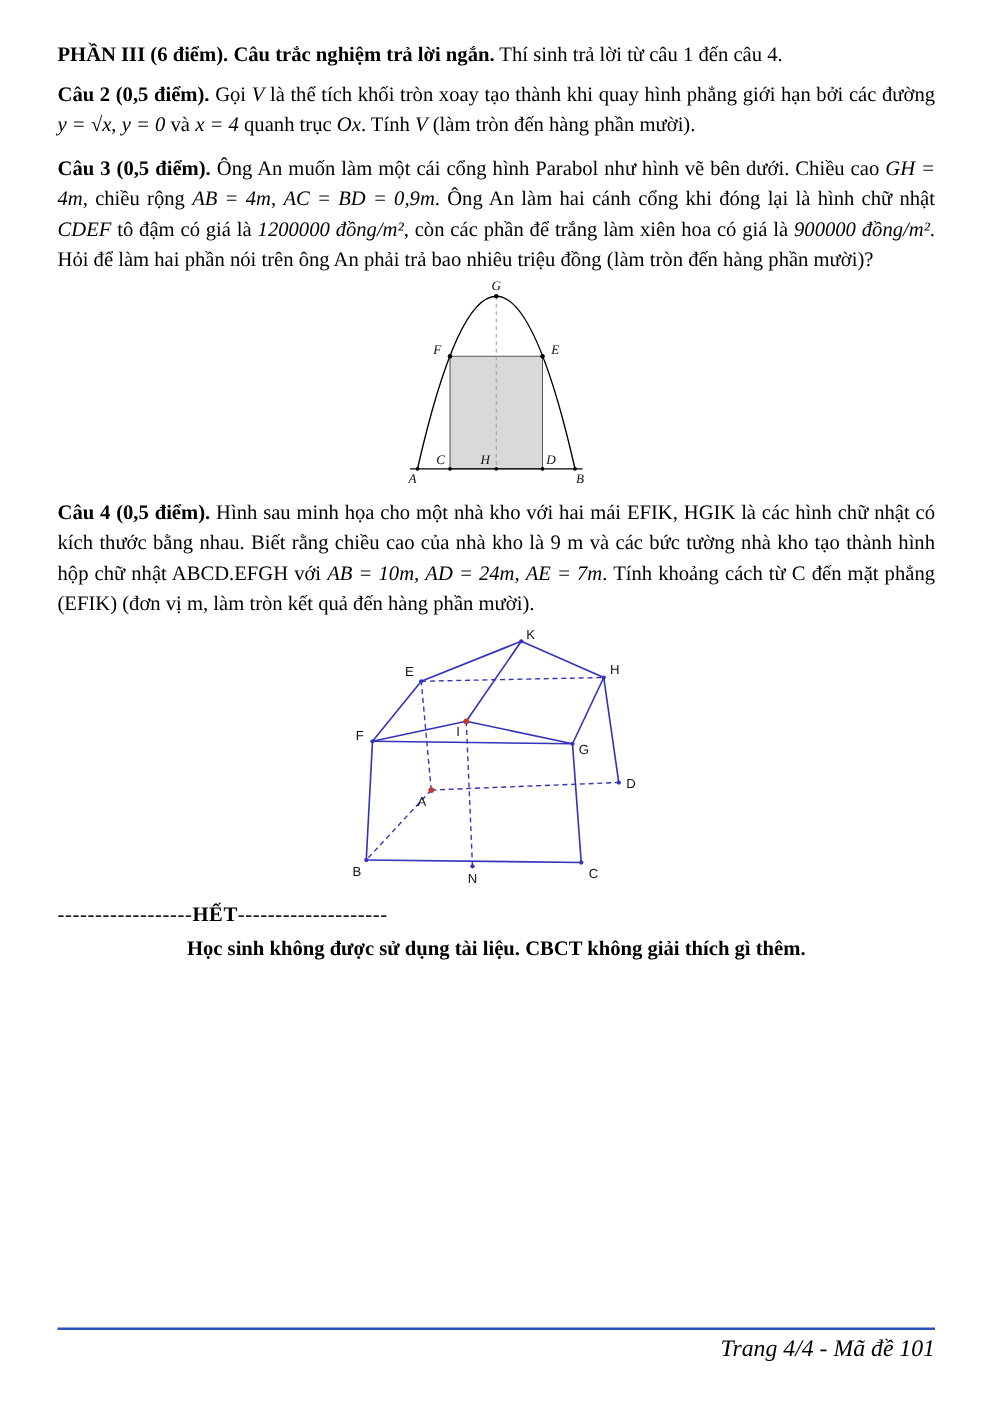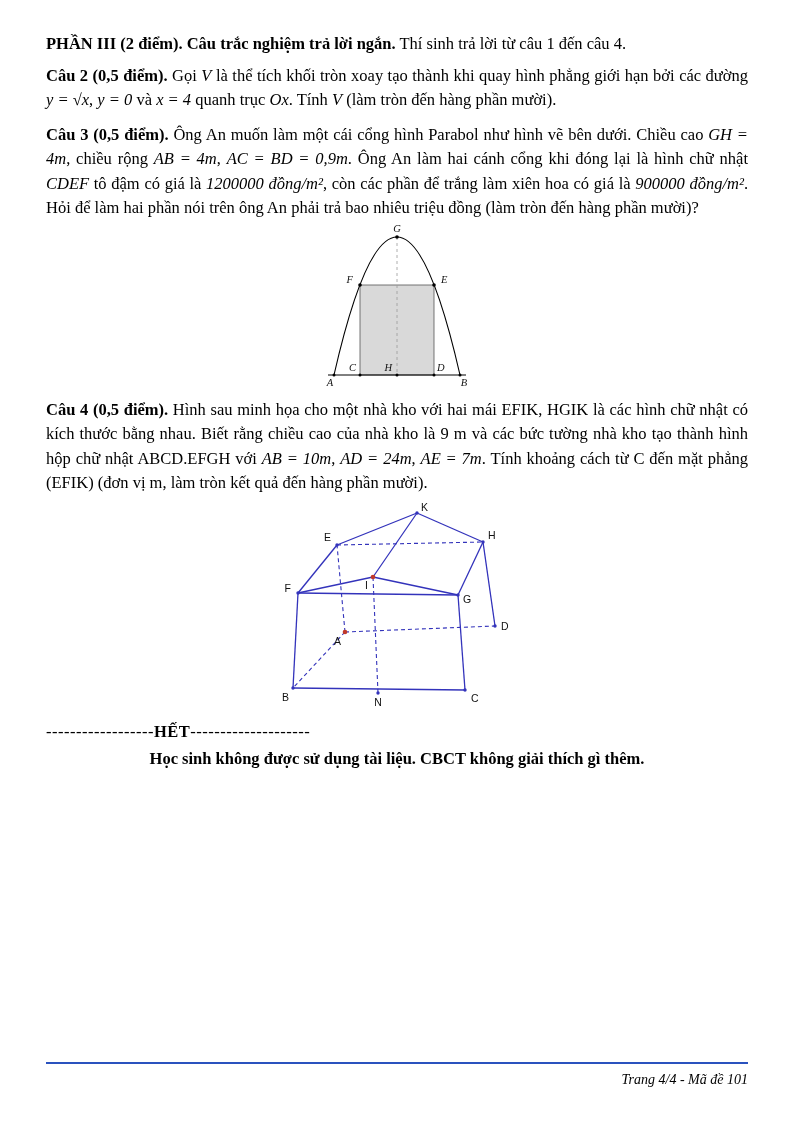--- a/index.html
+++ b/index.html
@@ -24,31 +24,31 @@
   .seg-b{font-weight:700;}
   .seg-m{font-style:italic;}
   .figwrap{text-align:center;}
   .fig1{margin-top:4px;}
   .fig2{margin-top:6px;}
   .het{margin-top:6px;letter-spacing:0.5px;}
   .note{text-align:center;margin-top:3px;font-weight:700;}
   .pagefooter{
     position:absolute;left:46px;right:46px;bottom:30px;
     border-top:2px solid #2a52be;
-    text-align:right;font-style:italic;padding-top:4px;font-size:14px;
+    text-align:right;font-style:italic;padding-top:4px;font-size:19px;
   }
   svg{vertical-align:top;}
 </style>
 </head>
 <body>
 
 <div class="page">
   <div class="content">
 
-    <p class="para"><span class="seg-b">PHẦN III (2 điểm). Câu trắc nghiệm trả lời ngắn.</span><span class="seg-n"> Thí sinh trả lời từ câu 1 đến câu 4.</span></p>
+    <p class="para"><span class="seg-b">PHẦN III (6 điểm). Câu trắc nghiệm trả lời ngắn.</span><span class="seg-n"> Thí sinh trả lời từ câu 1 đến câu 4.</span></p>
 
 
     <p class="para q2"><span class="seg-b">Câu 2 (0,5 điểm).</span><span class="seg-n"> Gọi </span><span class="seg-m">V</span><span class="seg-n"> là thể tích khối tròn xoay tạo thành khi quay hình phẳng giới hạn bởi các đường </span><span class="seg-m">y = √x</span><span class="seg-n">, </span><span class="seg-m">y = 0</span><span class="seg-n"> và </span><span class="seg-m">x = 4</span><span class="seg-n"> quanh trục </span><span class="seg-m">Ox</span><span class="seg-n">. Tính </span><span class="seg-m">V</span><span class="seg-n"> (làm tròn đến hàng phần mười).</span></p>
 
     <p class="para q3"><span class="seg-b">Câu 3 (0,5 điểm).</span><span class="seg-n"> Ông An muốn làm một cái cổng hình Parabol như hình vẽ bên dưới. Chiều cao </span><span class="seg-m">GH = 4m</span><span class="seg-n">, chiều rộng </span><span class="seg-m">AB = 4m</span><span class="seg-n">, </span><span class="seg-m">AC = BD = 0,9m</span><span class="seg-n">. Ông An làm hai cánh cổng khi đóng lại là hình chữ nhật </span><span class="seg-m">CDEF</span><span class="seg-n"> tô đậm có giá là </span><span class="seg-m">1200000 đồng/m²</span><span class="seg-n">, còn các phần để trắng làm xiên hoa có giá là </span><span class="seg-m">900000 đồng/m²</span><span class="seg-n">. Hỏi để làm hai phần nói trên ông An phải trả bao nhiêu triệu đồng (làm tròn đến hàng phần mười)?</span></p>
 
     <div class="figwrap fig1">
       <svg width="150" height="165" viewBox="0 0 150 165">
         <rect x="38" y="60" width="74" height="90" fill="#d9d9d9" stroke="#555" stroke-width="0.8"></rect>
         <line x1="75" y1="12" x2="75" y2="150" stroke="#999" stroke-width="0.8" stroke-dasharray="3 3"></line>

